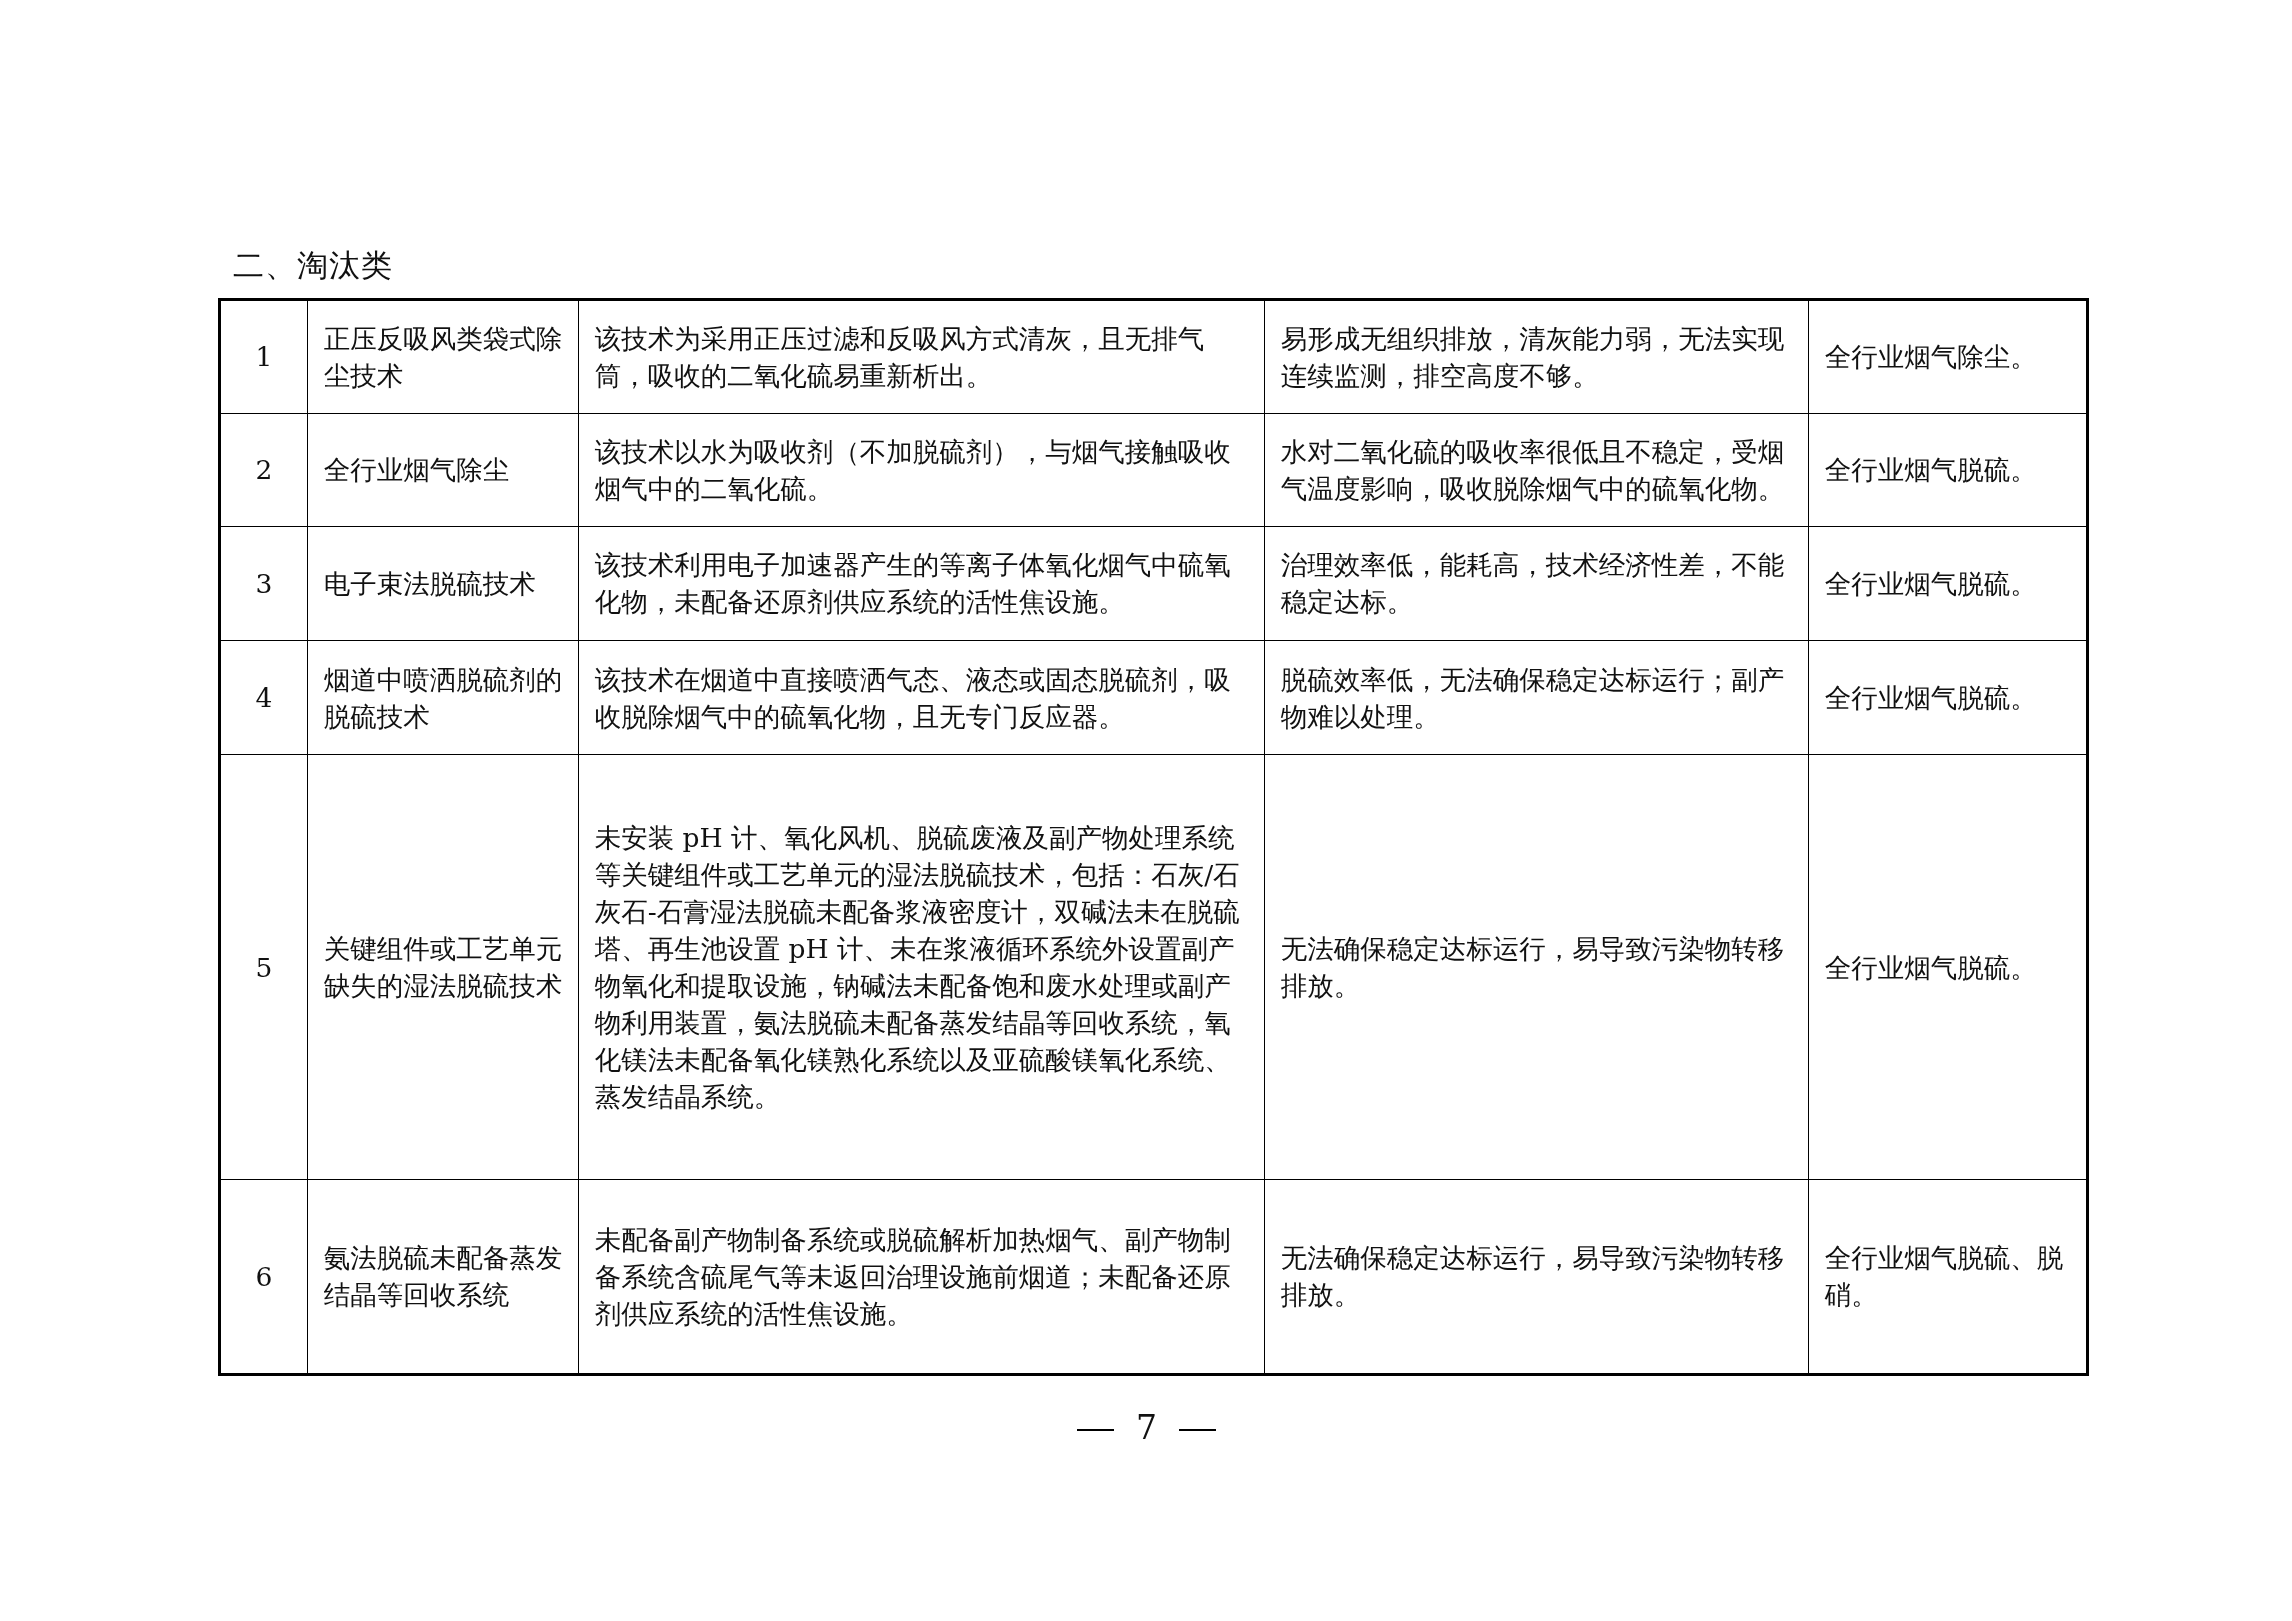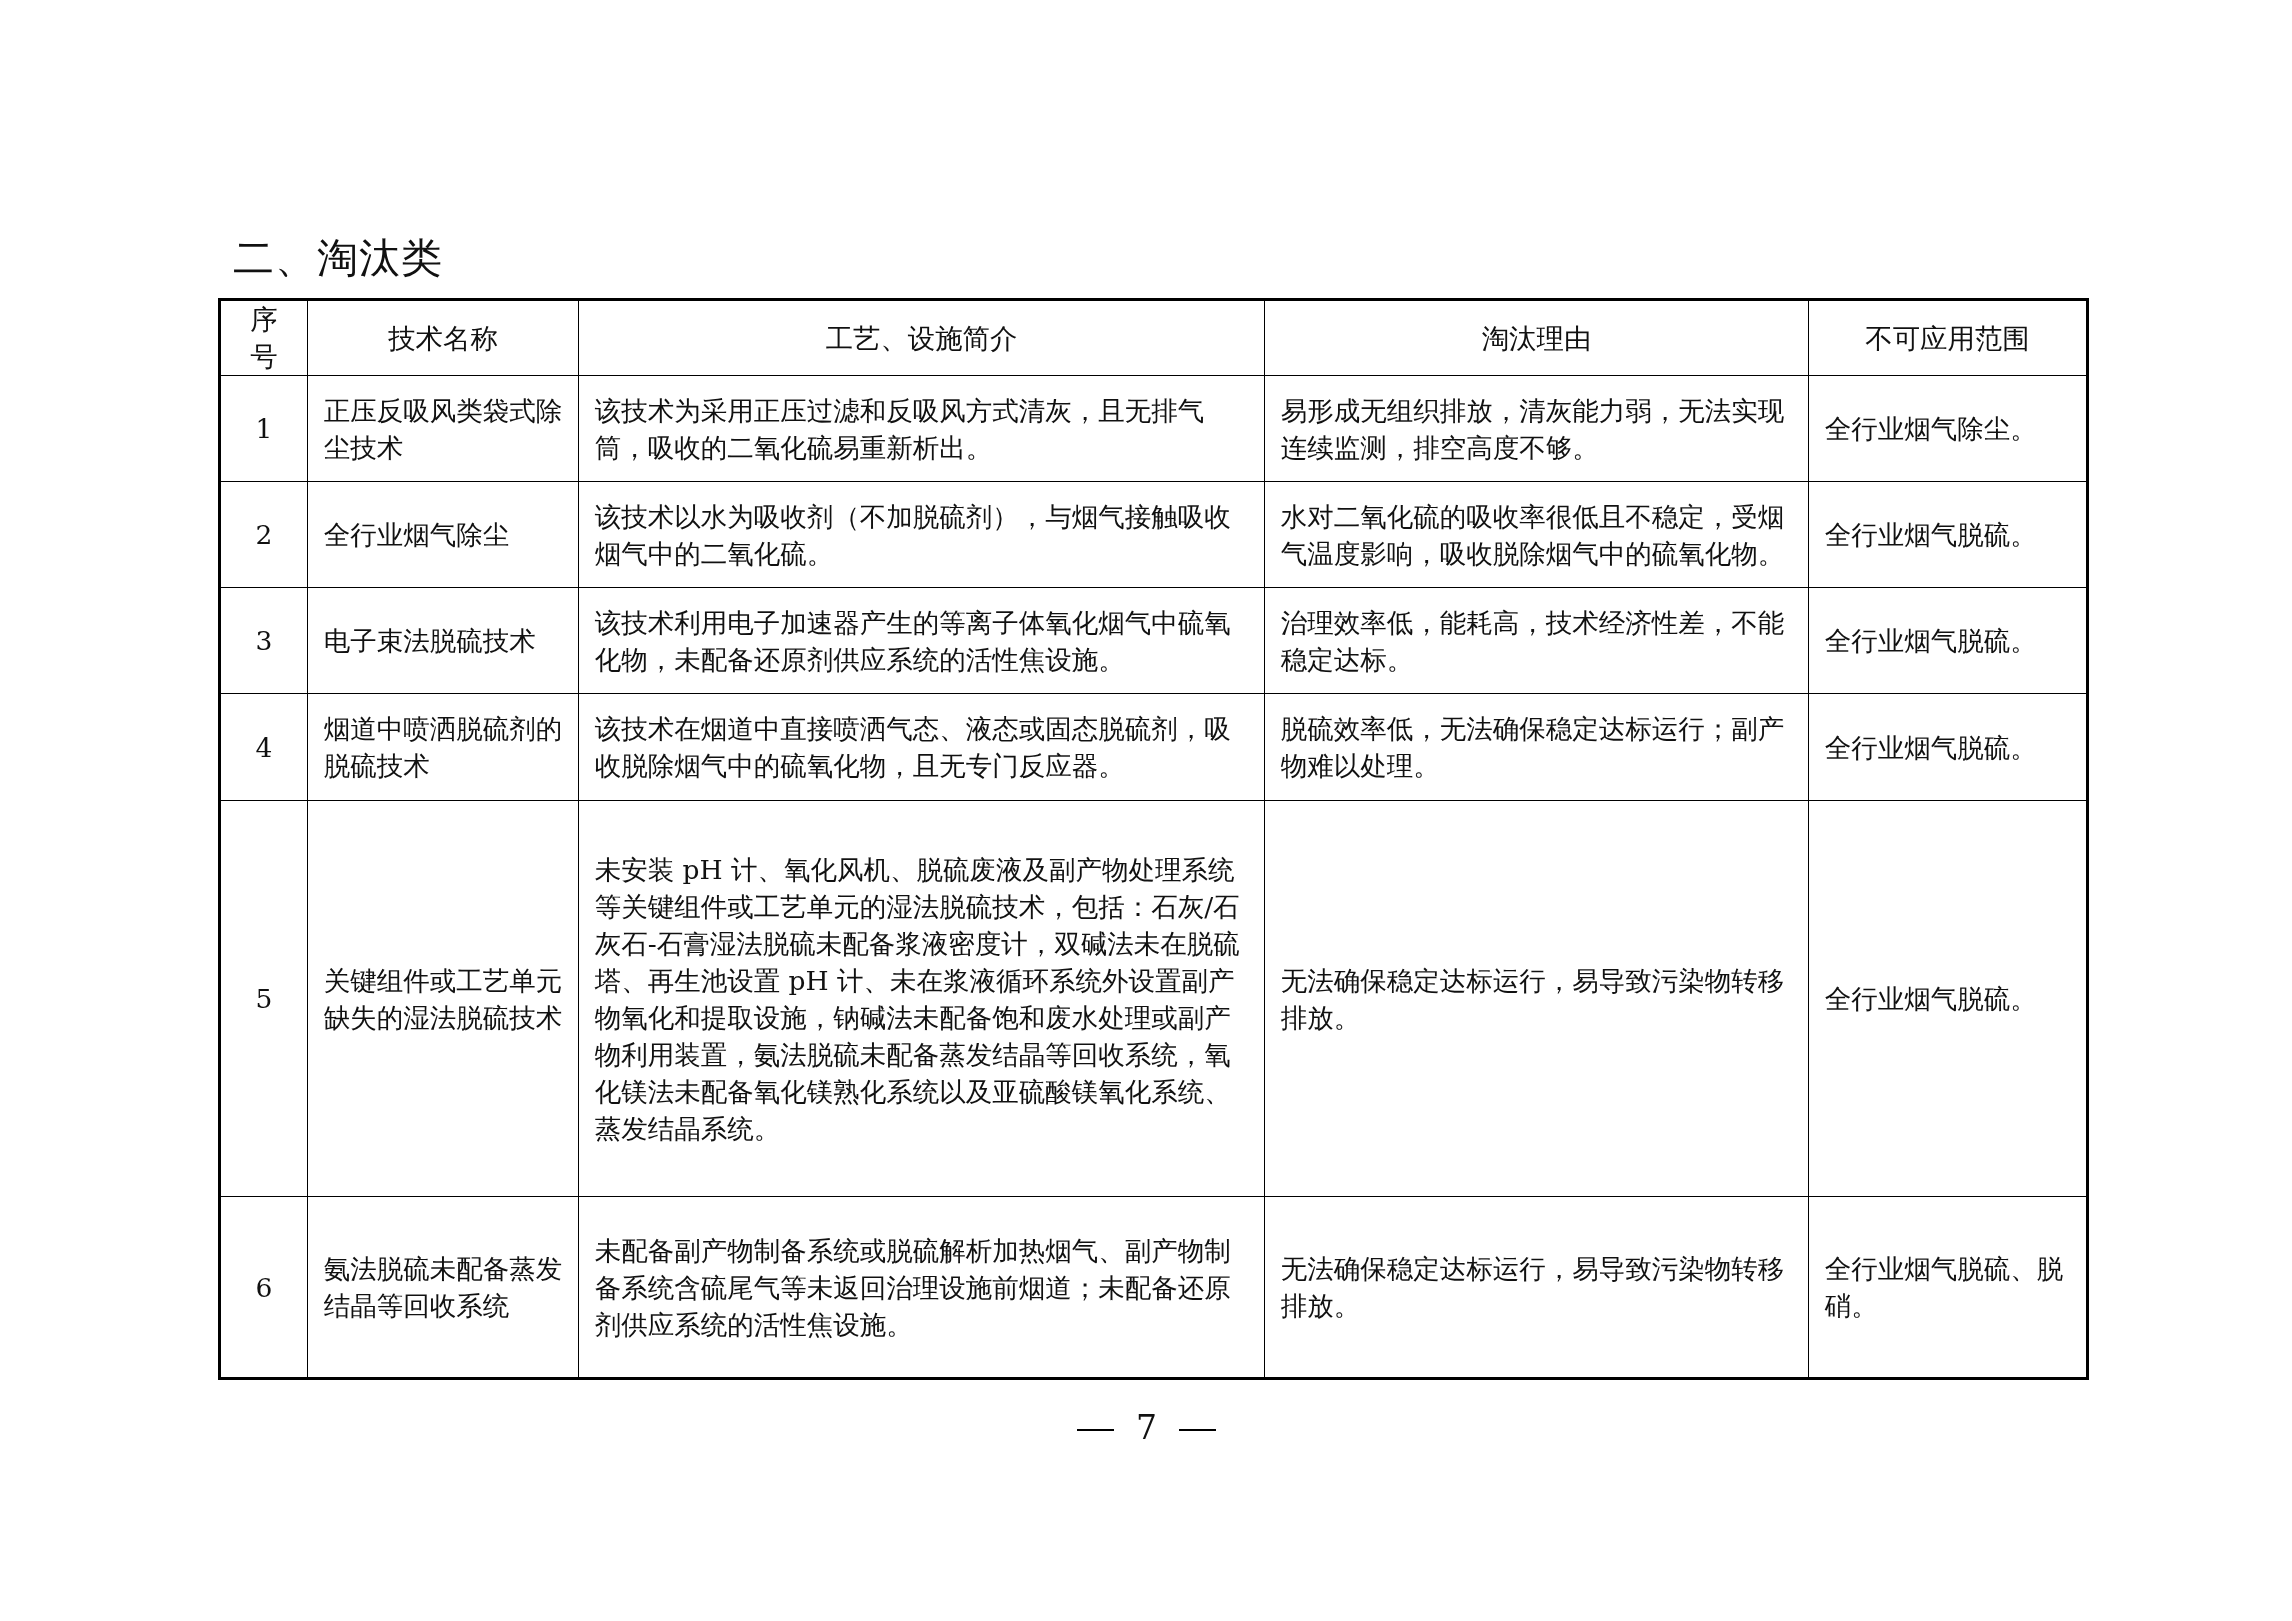--- a/index.html
+++ b/index.html
@@ -2,22 +2,22 @@
 <html><head>
 <meta charset="utf-8">
 <style>
   html, body { margin: 0; padding: 0; }
   body {
     width: 2293px; height: 1621px; background: #ffffff; position: relative;
     font-family: "DejaVu Serif", "Liberation Serif", serif; color: #111;
     overflow: hidden;
   }
   .section-title {
-    position: absolute; left: 233px; top: 231px;
-    font-size: 41px; font-family: "DejaVu Sans", "Liberation Sans", sans-serif;
+    position: absolute; left: 233px; top: 245px;
+    font-size: 31px; font-family: "DejaVu Sans", "Liberation Sans", sans-serif;
     letter-spacing: 1px;
   }
   table.doc {
     position: absolute; left: 218px; top: 298px;
     width: 1868px; height: 1078px;
     border-collapse: collapse;
     border: 3.9px solid #000;
     table-layout: fixed;
   }
   table.doc td, table.doc th {
@@ -57,27 +57,20 @@
 
 <table class="doc">
   <colgroup>
     <col class="c1">
       <col class="c2">
       <col class="c3">
       <col class="c4">
       <col class="c5">
   </colgroup>
   <tbody>
-      <tr class="h">
-    <th>序号</th>
-    <th>技术名称</th>
-    <th>工艺、设施简介</th>
-    <th>淘汰理由</th>
-    <th>不可应用范围</th>
-  </tr>
   <tr class="r1">
     <td class="num">1</td>
     <td>正压反吸风类袋式除尘技术</td>
     <td>该技术为采用正压过滤和反吸风方式清灰，且无排气筒，吸收的二氧化硫易重新析出。</td>
     <td>易形成无组织排放，清灰能力弱，无法实现连续监测，排空高度不够。</td>
     <td>全行业烟气除尘。</td>
   </tr>
   <tr class="r2">
     <td class="num">2</td>
     <td>全行业烟气除尘</td>

